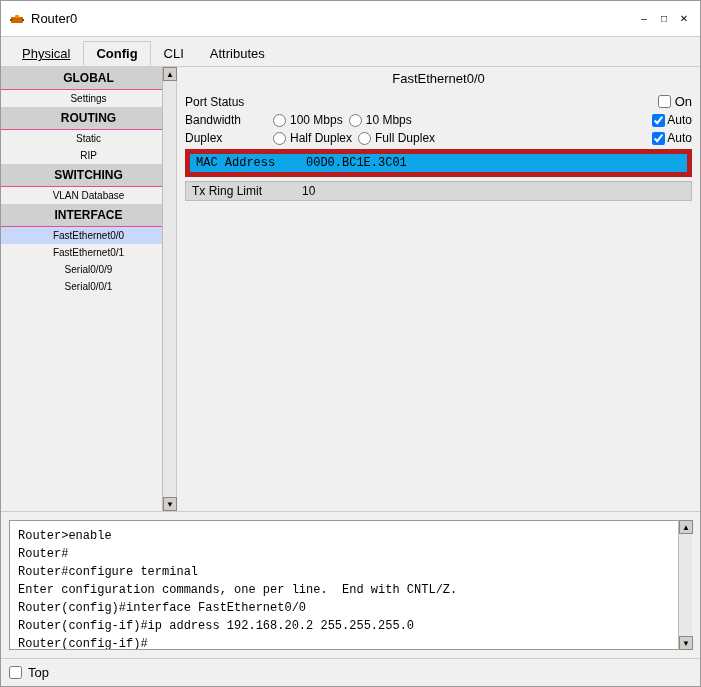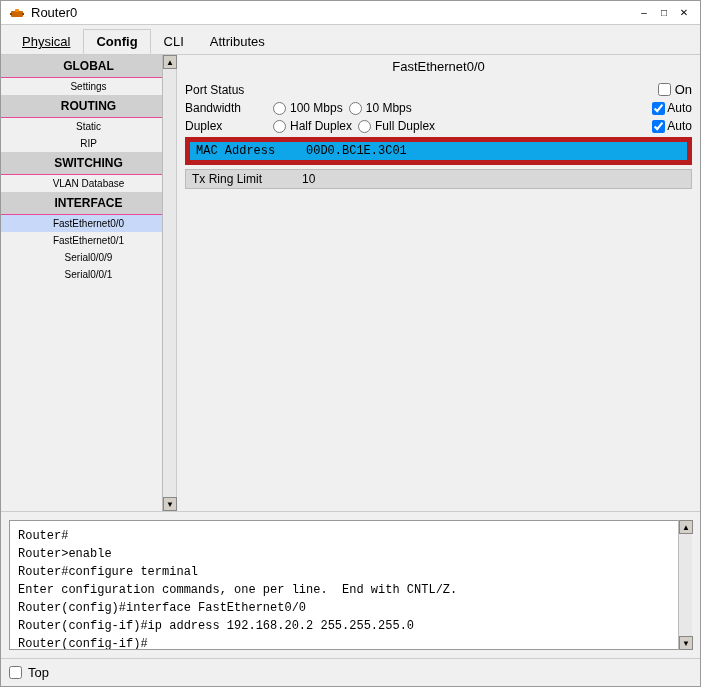--- a/index.html
+++ b/index.html
@@ -21,21 +21,21 @@
       flex-direction: column;
     }
 
     .title-bar {
       background: #fff;
       padding: 6px 8px;
       display: flex;
       align-items: center;
       justify-content: space-between;
       border-bottom: 1px solid #ccc;
-      height: 24px;
+      height: 36px;
     }
 
     .title-bar-left {
       display: flex;
       align-items: center;
       gap: 6px;
     }
 
     .title-icon {
       width: 16px;
@@ -381,22 +381,22 @@
           <span style="width:110px; font-size:12px;">Tx Ring Limit</span>
           <span style="font-size:12px;">10</span>
         </div>
       </div>
     </div>
   </div>
 
   <div class="bottom-section">
     <div style="position:relative;">
       <div class="ios-terminal">
+        <div class="ios-line">Router&gt;enable</div>
         <div class="ios-line">Router#</div>
-        <div class="ios-line">Router&gt;enable</div>
         <div class="ios-line">Router#configure terminal</div>
         <div class="ios-line">Enter configuration commands, one per line.  End with CNTL/Z.</div>
         <div class="ios-line">Router(config)#interface FastEthernet0/0</div>
         <div class="ios-line">Router(config-if)#ip address 192.168.20.2 255.255.255.0</div>
         <div class="ios-line">Router(config-if)#</div>
       </div>
       <div style="position:absolute; right:0; top:0; bottom:0; width:14px; background:#e0e0e0; border-left:1px solid #bbb; display:flex; flex-direction:column;">
         <div style="width:14px; height:14px; display:flex; align-items:center; justify-content:center; font-size:8px; background:#d4d0c8; border:1px solid #888; cursor:pointer;">▲</div>
         <div style="flex:1; background:#e8e8e8;"></div>
         <div style="width:14px; height:14px; display:flex; align-items:center; justify-content:center; font-size:8px; background:#d4d0c8; border:1px solid #888; cursor:pointer;">▼</div>

